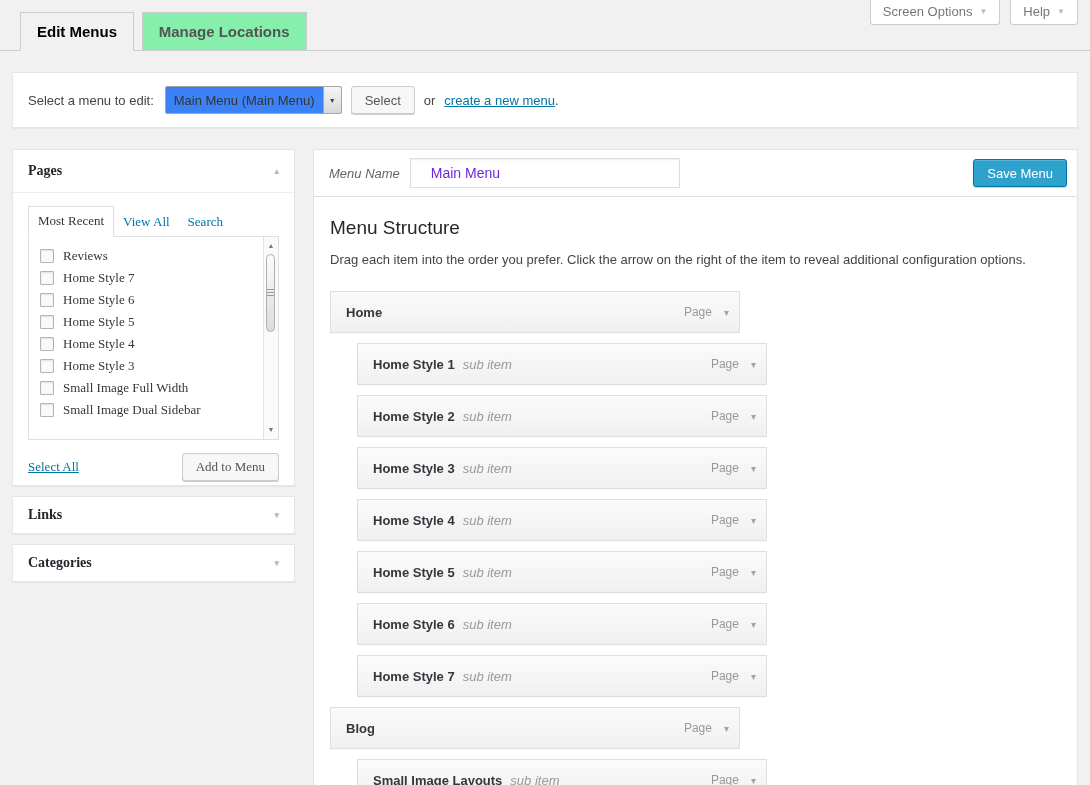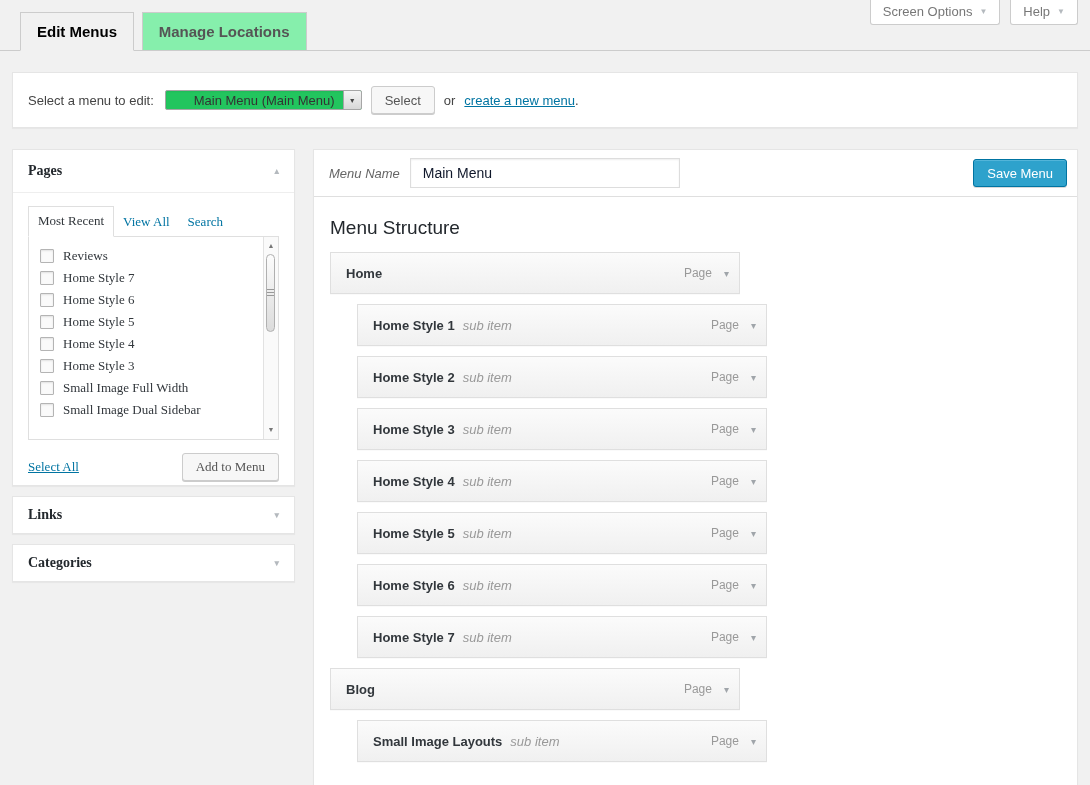--- a/index.html
+++ b/index.html
@@ -32,23 +32,23 @@
   }
   .nav-tab.active { background:#f1f1f1; border-bottom-color:#f1f1f1; color:#000; }
 
   
   .select-bar {
     margin:21px 12px 0; background:#fff; border:1px solid #e5e5e5;
     box-shadow:0 1px 1px rgba(0,0,0,.04);
     padding:13px 15px; display:flex; align-items:center; gap:9px;
   }
   .fake-select {
-    display:inline-flex; align-items:center; height:20px; border:1px solid #a6a6a6;
-    border-radius:2px; background:#22c55e; box-shadow:inset 0 1px 2px rgba(0,0,0,.06);
-    cursor:pointer; margin-left:2px;padding-left:20px;
+    display:inline-flex; align-items:center; height:28px; border:1px solid #a6a6a6;
+    border-radius:2px; background:#3b82f6; box-shadow:inset 0 1px 2px rgba(0,0,0,.06);
+    cursor:pointer; margin-left:2px;
   }
   .fake-select .fs-text { padding:0 8px; font-size:13px; color:#333; white-space:nowrap; }
   .fake-select .fs-arrow {
     width:18px; align-self:stretch; border-left:1px solid #a6a6a6;
     background:linear-gradient(#f5f5f5,#d8d8d8); display:flex; align-items:center; justify-content:center;
     font-size:7px; color:#444; border-radius:0 1px 1px 0;
   }
   .button {
     display:inline-flex; align-items:center; justify-content:center; height:28px; padding:0 13px;
     background:#f7f7f7; border:1px solid #ccc; border-radius:3px; color:#555; font-size:13px;
@@ -107,21 +107,21 @@
   .sb-grip { width:7px; height:8px; background:repeating-linear-gradient(to bottom,#999 0 1px,transparent 1px 3px); }
 
   .pages-actions { display:flex; justify-content:space-between; align-items:center; margin-top:13px; }
 
   
   .main-panel { flex:1; background:#fff; border:1px solid #e5e5e5; box-shadow:0 1px 1px rgba(0,0,0,.04); min-height:650px; }
   .menu-header { display:flex; align-items:center; padding:8px 10px 8px 15px; border-bottom:1px solid #dfdfdf; }
   .menu-name-label { font-style:italic; color:#666; margin-right:10px; }
   .menu-name-input {
     width:270px; height:30px; border:1px solid #ddd; box-shadow:inset 0 1px 2px rgba(0,0,0,.07);
-    padding:2px 12px; font-size:14px; color:#0f172a; font-family:inherit;
+    padding:2px 20px; font-size:14px; color:#6d28d9; font-family:inherit;
   }
   .menu-header .spacer { flex:1; }
   .menu-body { padding:14px 16px 20px; }
   .structure-title { font-size:19px; font-weight:normal; color:#23282d; margin:6px 0 13px; }
   .structure-hint { font-size:13px; color:#444; margin-bottom:24px; }
 
   .menu-item { width:410px; margin-bottom:10px; }
   .menu-item.sub { margin-left:27px; }
   .menu-item-bar {
     height:42px; border:1px solid #dfdfdf;
@@ -265,20 +265,21 @@
 
     <div class="menu-header">
       <span class="menu-name-label">Menu Name</span>
       <input class="menu-name-input" type="text" value="Main Menu" style="">
       <span class="spacer"></span>
       <button class="button button-primary">Save Menu</button>
     </div>
 
     <div class="menu-body">
       <div class="structure-title">Menu Structure</div>
+      <div class="structure-hint">Drag each item into the order you prefer. Click the arrow on the right of the item to reveal additional configuration options.</div>
 
       <div>
 
           <div class="menu-item">
             <div class="menu-item-bar">
               <span class="mi-label">Home</span>
 
               <span class="mi-right">
                 <span class="mi-type">Page</span>
                 <span class="mi-caret">▾</span>

